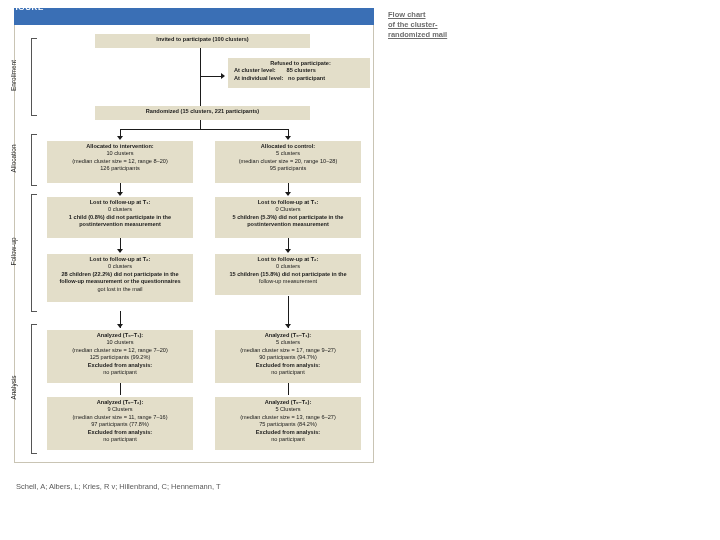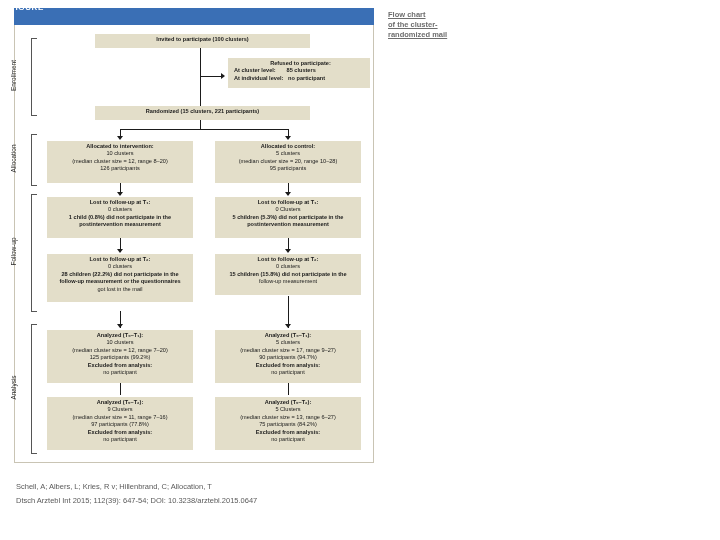--- a/index.html
+++ b/index.html
@@ -293,15 +293,14 @@
 <div class="box" style="left:215px; top:397px; width:146px; height:53px;">
   <div class="ln b">Analyzed (T₀–T₂):</div>
   <div class="ln">5 Clusters</div>
   <div class="ln">(median cluster size = 13, range 6–27)</div>
   <div class="ln">75 participants (84.2%)</div>
   <div class="ln b">Excluded from analysis:</div>
   <div class="ln">no participant</div>
 </div>
 
 <div class="citation">
-  <div>Schell, A; Albers, L; Kries, R v; Hillenbrand, C; Allocation, T</div>
-  <div>Dtsch Arztebl Int 2015; 112(39): 647-54; DOI: 10.3238/arztebl.2015.0647</div>
+  <div>Schell, A; Albers, L; Kries, R v; Hillenbrand, C; Hennemann, T</div>
 </div>
 
 </body></html>

